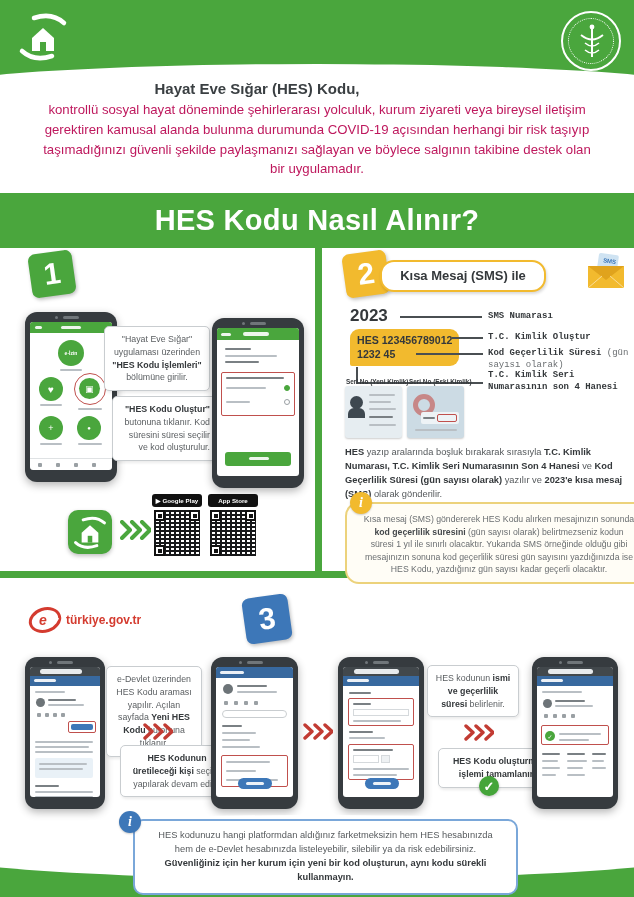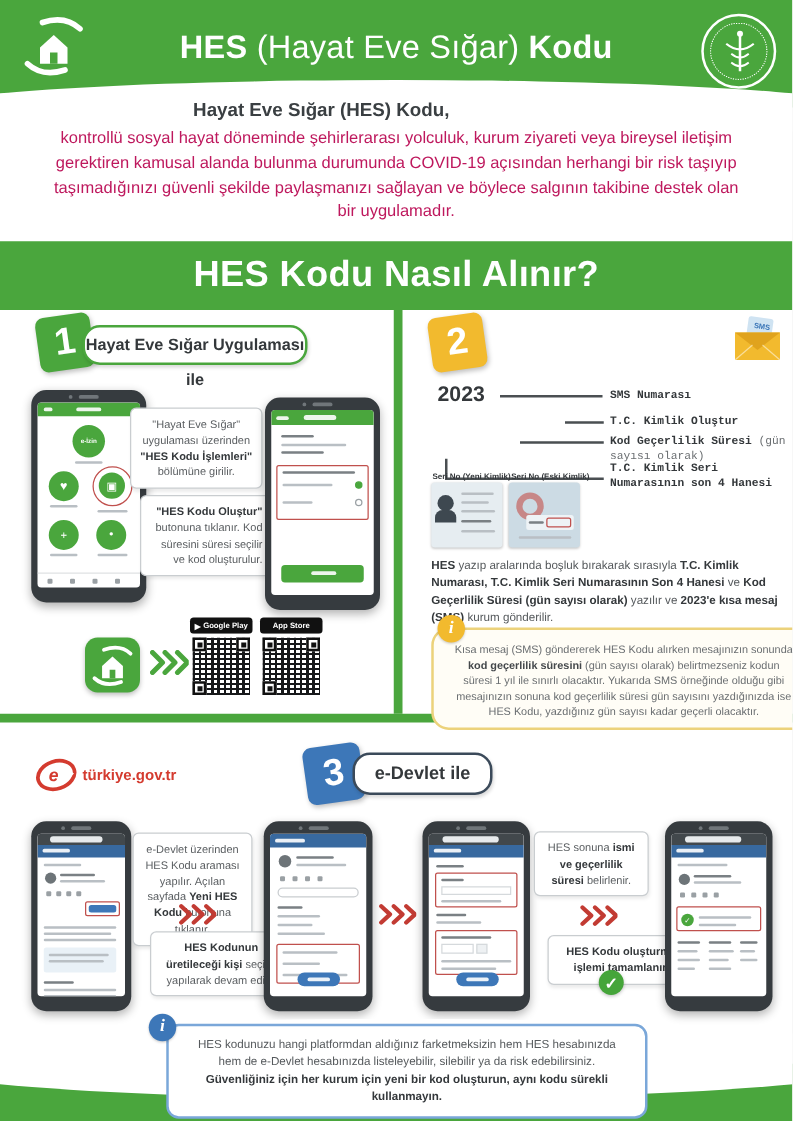--- a/index.html
+++ b/index.html
@@ -109,45 +109,39 @@
   <div class="header"></div>
   <div class="header-curve"></div>
 
   <svg class="abs" style="left:16px;top:8px;" width="54" height="58" viewBox="0 0 54 58">
     <path d="M16 30 l11 -10 l11 10 v13 h-22 z" fill="#fff"></path>
     <rect x="24" y="34" width="6" height="9" fill="#4aa63d"></rect>
     <path d="M6 43 q12 11 30 5" stroke="#fff" stroke-width="4.5" fill="none" stroke-linecap="round"></path>
     <path d="M48 15 q-12 -11 -30 -5" stroke="#fff" stroke-width="4.5" fill="none" stroke-linecap="round"></path>
   </svg>
 
-  <div class="header-title">
-    <b>HES</b>
-    <span class="lt">(Hayat Eve Sığar)</span>
-    <b>Kodu</b>
-  </div>
 
   <div class="emblem">
     <div class="inner"></div>
     <svg class="abs" style="left:14px;top:10px;" width="30" height="38" viewBox="0 0 30 38">
       <line x1="15" y1="4" x2="15" y2="34" stroke="#fff" stroke-width="2"></line>
       <circle cx="15" cy="4" r="2.4" fill="#fff"></circle>
       <path d="M4 12 q11 9 22 0" stroke="#fff" stroke-width="1.8" fill="none"></path>
       <path d="M8 20 q7 6 14 0 M8 27 q7 6 14 0" stroke="#fff" stroke-width="1.5" fill="none"></path>
     </svg>
   </div>
 
   <div class="intro-h">Hayat Eve Sığar (HES) Kodu,</div>
   <div class="intro-b">kontrollü sosyal hayat döneminde şehirlerarası yolculuk, kurum ziyareti veya bireysel iletişim gerektiren kamusal alanda bulunma durumunda COVID-19 açısından herhangi bir risk taşıyıp taşımadığınızı güvenli şekilde paylaşmanızı sağlayan ve böylece salgının takibine destek olan bir uygulamadır.</div>
 
   <div class="banner">HES Kodu Nasıl Alınır?</div>
   <div class="v-div"></div>
   <div class="h-div"></div>
 
   <div class="badge" style="left:30px;top:252px;background:var(--green);">1</div>
-  <div class="pill" style="left:66px;top:260px;width:180px;height:32px;line-height:28px;font-size:13px;border:2.5px solid var(--green);">Hayat Eve Sığar Uygulaması ile</div>
 
   <div class="phone" style="left:25px;top:312px;width:92px;height:170px;">
     <div class="ph-notch"></div>
     <div class="ph-screen">
       <div class="gbar" style="height:11px;">
         <div class="wdash" style="left:38%;top:4px;width:20px;height:3px;"></div>
         <div class="wdash" style="left:5px;top:4px;width:7px;height:3px;"></div>
       </div>
       <div class="gcirc" style="left:28px;top:18px;width:26px;height:26px;font-size:5px;font-weight:700;">e-İzin</div>
       <div class="ln" style="left:30px;top:47px;width:22px;"></div>
@@ -225,32 +219,37 @@
   <div class="store" style="left:208px;top:494px;">
     <span>App Store</span>
   </div>
   <div class="qr" style="left:210px;top:510px;">
     <span class="qr-eye" style="left:0;top:0;"></span>
       <span class="qr-eye" style="right:0;top:0;"></span>
       <span class="qr-eye" style="left:0;bottom:0;"></span>
   </div>
 
   <div class="badge" style="left:344px;top:252px;background:var(--yellow);">2</div>
+  <div class="pill" style="left:380px;top:260px;width:166px;height:32px;line-height:28px;font-size:13px;border:2.5px solid var(--yellow);">Kısa Mesaj (SMS) ile</div>
   <svg class="abs" style="left:584px;top:250px;" width="44" height="42" viewBox="0 0 44 42">
     <rect x="14" y="4" width="20" height="16" rx="2" fill="#cfe3f2" transform="rotate(8 24 12)"></rect>
     <text x="19" y="13" font-size="6" fill="#3d77b8" font-weight="bold" transform="rotate(8 24 12)">SMS</text>
     <path d="M4 16 h36 v22 h-36 z" fill="#f2ba2e"></path>
     <path d="M4 16 l18 14 18 -14" fill="#e0a31d"></path>
     <path d="M4 38 l14 -12 M40 38 l-14 -12" stroke="#fff" stroke-width="1" opacity=".5"></path>
   </svg>
 
   <div class="abs" style="left:350px;top:306px;font-size:17px;font-weight:700;color:#34383b;">2023</div>
   <div class="conn" style="left:400px;top:316px;width:82px;"></div>
   <div class="sms-label" style="left:488px;top:311px;">SMS Numarası</div>
 
+  <div class="bubble" style="left:350px;top:329px;">
+    <div>HES 123456789012</div>
+    <div>1232 45</div>
+  </div>
   <div class="conn" style="left:452px;top:337px;width:31px;"></div>
   <div class="sms-label" style="left:488px;top:332px;">T.C. Kimlik Oluştur</div>
 
   <div class="conn" style="left:416px;top:353px;width:67px;"></div>
   <div class="sms-label" style="left:488px;top:348px;width:142px;">
     <b>Kod Geçerlilik Süresi</b><span class="lt"> (gün sayısı olarak)</span>
   </div>
 
   <div class="connv" style="left:356px;top:367px;height:16px;"></div>
   <div class="conn" style="left:356px;top:382px;width:127px;"></div>
@@ -269,37 +268,36 @@
   </div>
   <div class="idcard" style="left:407px;top:386px;width:57px;height:52px;background:#ccdbe4;">
     <div class="abs" style="left:6px;top:8px;width:22px;height:22px;border:5px solid #c2423a;border-radius:50%;opacity:.55;"></div>
     <div class="abs" style="left:14px;top:26px;width:38px;height:12px;background:#eef3f6;border-radius:2px;"></div>
     <div class="redbox" style="left:30px;top:28px;width:20px;height:8px;border-width:1px;"></div>
     <div class="ln dk" style="left:16px;top:31px;width:12px;"></div>
     <div class="ln" style="left:8px;top:43px;width:42px;"></div>
   </div>
 
   <div class="para" style="left:345px;top:446px;width:284px;">
-    <b>HES</b><span> yazıp aralarında boşluk bırakarak sırasıyla </span><b>T.C. Kimlik Numarası,</b><span> </span><b>T.C. Kimlik Seri Numarasının Son 4 Hanesi</b><span> ve </span><b>Kod Geçerlilik Süresi (gün sayısı olarak)</b><span> yazılır ve </span><b>2023'e kısa mesaj (SMS)</b><span> kurum gönderilir.</span>
+    <b>HES</b><span> yazıp aralarında boşluk bırakarak sırasıyla </span><b>T.C. Kimlik Numarası,</b><span> </span><b>T.C. Kimlik Seri Numarasının Son 4 Hanesi</b><span> ve </span><b>Kod Geçerlilik Süresi (gün sayısı olarak)</b><span> yazılır ve </span><b>2023'e kısa mesaj (SMS)</b><span> olarak gönderilir.</span>
   </div>
 
   <div class="icircle" style="left:350px;top:492px;background:var(--yellow);">i</div>
   <div class="note-box" style="left:345px;top:502px;width:308px;">
     <span>Kısa mesaj (SMS) göndererek HES Kodu alırken mesajınızın sonunda </span><b>kod geçerlilik süresini</b><span> (gün sayısı olarak) belirtmezseniz kodun süresi 1 yıl ile sınırlı olacaktır. Yukarıda SMS örneğinde olduğu gibi mesajınızın sonuna kod geçerlilik süresi gün sayısını yazdığınızda ise HES Kodu, yazdığınız gün sayısı kadar geçerli olacaktır.</span>
   </div>
 
   <svg class="abs" style="left:26px;top:604px;" width="38" height="32" viewBox="0 0 38 32">
     <ellipse cx="19" cy="16" rx="15" ry="11" fill="none" stroke="#d43b2f" stroke-width="3" transform="rotate(-18 19 16)"></ellipse>
     <path d="M10 20 q10 6 22 -2" stroke="#fff" stroke-width="3" fill="none" transform="rotate(-18 19 16)"></path>
     <text x="13" y="21" font-size="14" font-weight="bold" font-style="italic" fill="#d43b2f">e</text>
   </svg>
   <div class="gov-text" style="left:66px;top:613px;">türkiye.gov.tr</div>
 
   <div class="badge" style="left:244px;top:596px;width:46px;height:46px;background:var(--blue);">3</div>
-  <div class="pill" style="left:282px;top:602px;width:112px;height:34px;line-height:30px;font-size:14.5px;border:2.5px solid #3b4a5a;">e-Devlet ile</div>
 
   <div class="phone" style="left:25px;top:657px;width:80px;height:152px;">
     <div class="ph-notch"></div>
     <div class="ph-screen">
       <div class="urlbar"></div>
       <div class="edv" style="top:9px;height:10px;">
           <div class="wdash" style="left:4px;top:3px;width:22px;height:3px;"></div>
         </div>
       <div class="ln" style="left:5px;top:24px;width:30px;"></div>
       <div class="avtr" style="left:6px;top:31px;width:9px;height:9px;"></div>
@@ -389,21 +387,21 @@
         <div class="ln" style="left:4px;top:23px;width:56px;"></div>
         <div class="ln" style="left:4px;top:29px;width:44px;"></div>
       </div>
       <div class="bluebtn" style="left:22px;bottom:8px;width:34px;height:11px;">
         <div class="wdash" style="left:8px;top:4px;width:18px;height:3px;"></div>
       </div>
     </div>
   </div>
 
   <div class="step-box" style="left:427px;top:665px;width:92px;">
-    <span>HES sonuna </span><b>ismi ve geçerlilik süresi</b><span> belirlenir.</span>
+    <span>HES kodunun </span><b>ismi ve geçerlilik süresi</b><span> belirlenir.</span>
   </div>
   <svg class="abs" style="left:464px;top:724px;" width="30" height="17" viewBox="0 0 30 17">
     <path d="M2 2 l7 6.5 -7 6.5 M12 2 l7 6.5 -7 6.5 M22 2 l7 6.5 -7 6.5" stroke="#c23b33" stroke-width="3.4" fill="none" stroke-linecap="round" stroke-linejoin="round"></path>
   </svg>
   <div class="step-box" style="left:438px;top:748px;width:118px;font-weight:700;color:#34383b;">
     <b>HES Kodu oluşturma işlemi tamamlanır.</b>
   </div>
   <div class="check" style="left:479px;top:776px;">✓</div>
 
   <div class="phone" style="left:532px;top:657px;width:86px;height:152px;">

